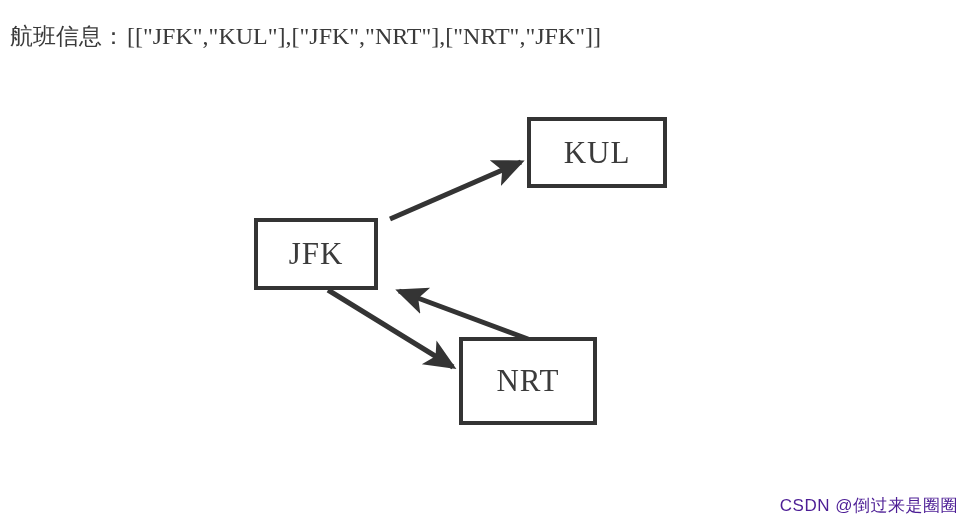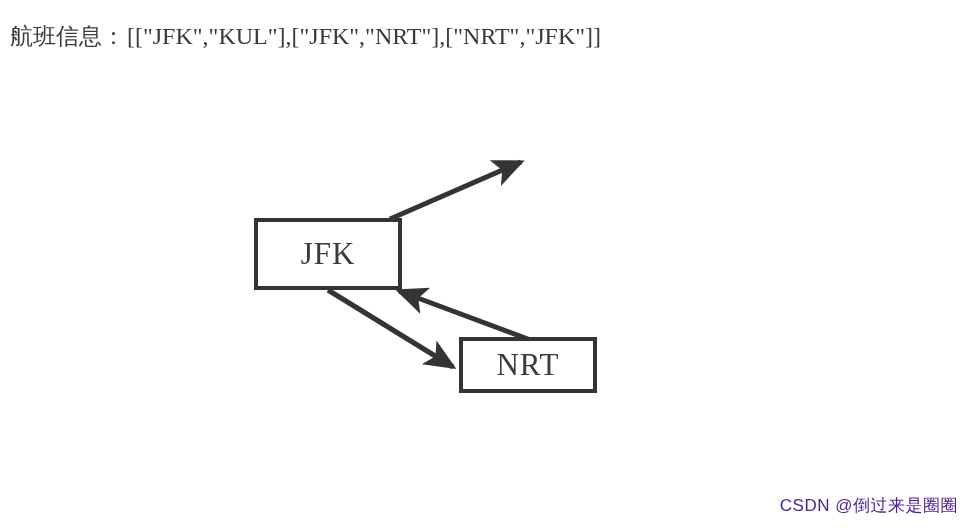--- a/index.html
+++ b/index.html
@@ -55,22 +55,22 @@
     display: flex;
     align-items: center;
     justify-content: center;
     font-family: "Liberation Serif", "DejaVu Serif", serif;
     font-size: 31px;
     color: #3b3b3b;
     letter-spacing: 1px;
     z-index: 3;
   }
   #node-kul { left: 527px; top: 117px; width: 140px; height: 71px; }
-  #node-jfk { left: 254px; top: 218px; width: 148px; height: 72px; }
-  #node-nrt { left: 459px; top: 337px; width: 138px; height: 56px; }
+  #node-jfk { left: 254px; top: 218px; width: 124px; height: 72px; }
+  #node-nrt { left: 459px; top: 337px; width: 138px; height: 88px; }
 
   
   #edges {
     position: absolute;
     left: 0;
     top: 0;
     width: 976px;
     height: 530px;
     z-index: 2;
   }
@@ -105,20 +105,23 @@
         </marker>
       </defs>
 
       <line x1="390" y1="219" x2="521" y2="162" stroke="#343434" stroke-width="5" marker-end="url(#arrowhead)"></line>
 
       <line x1="328" y1="290" x2="453" y2="367" stroke="#343434" stroke-width="5" marker-end="url(#arrowhead)"></line>
 
       <line x1="528" y1="339" x2="399" y2="291" stroke="#343434" stroke-width="5" marker-end="url(#arrowhead)"></line>
     </svg>
 
+    <div class="node" id="node-kul">
+      <span>KUL</span>
+    </div>
 
     <div class="node" id="node-jfk">
       <span>JFK</span>
     </div>
 
     <div class="node" id="node-nrt">
       <span>NRT</span>
     </div>
 
   </div>

